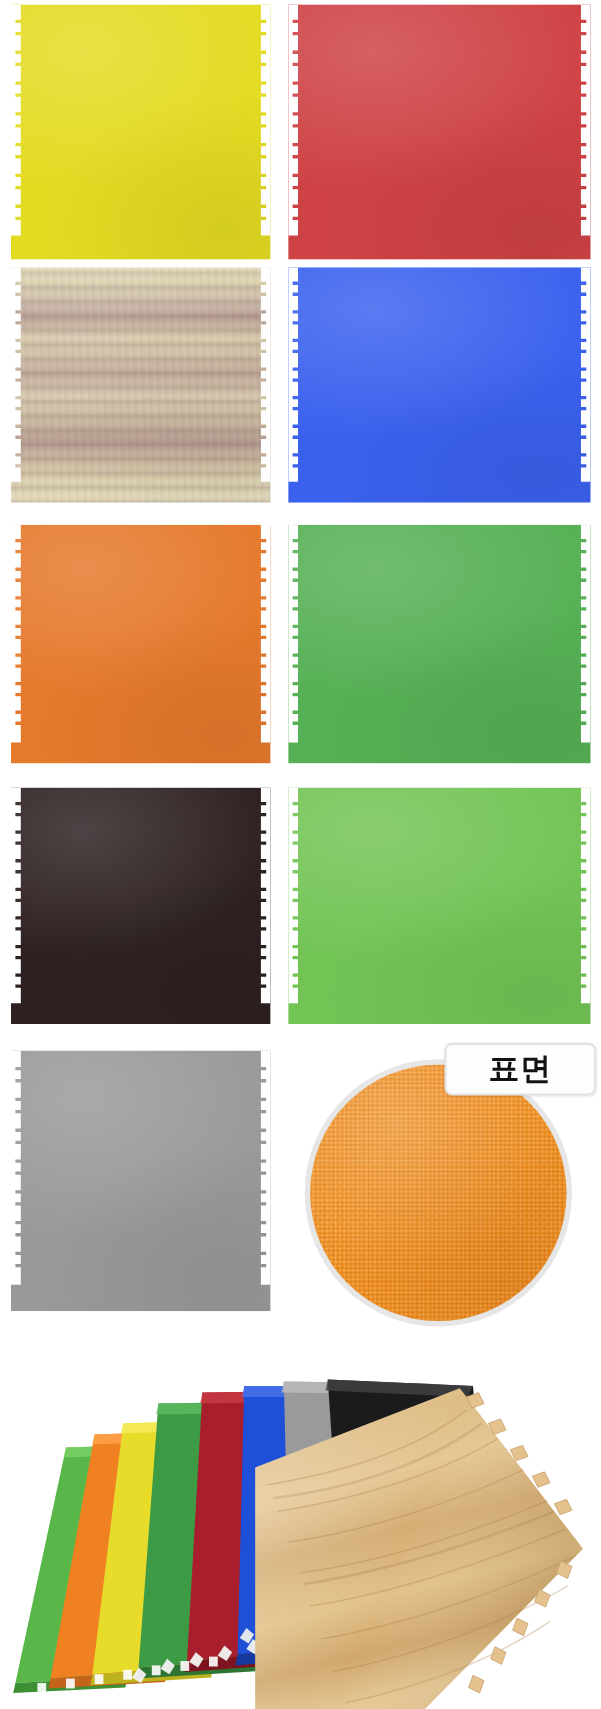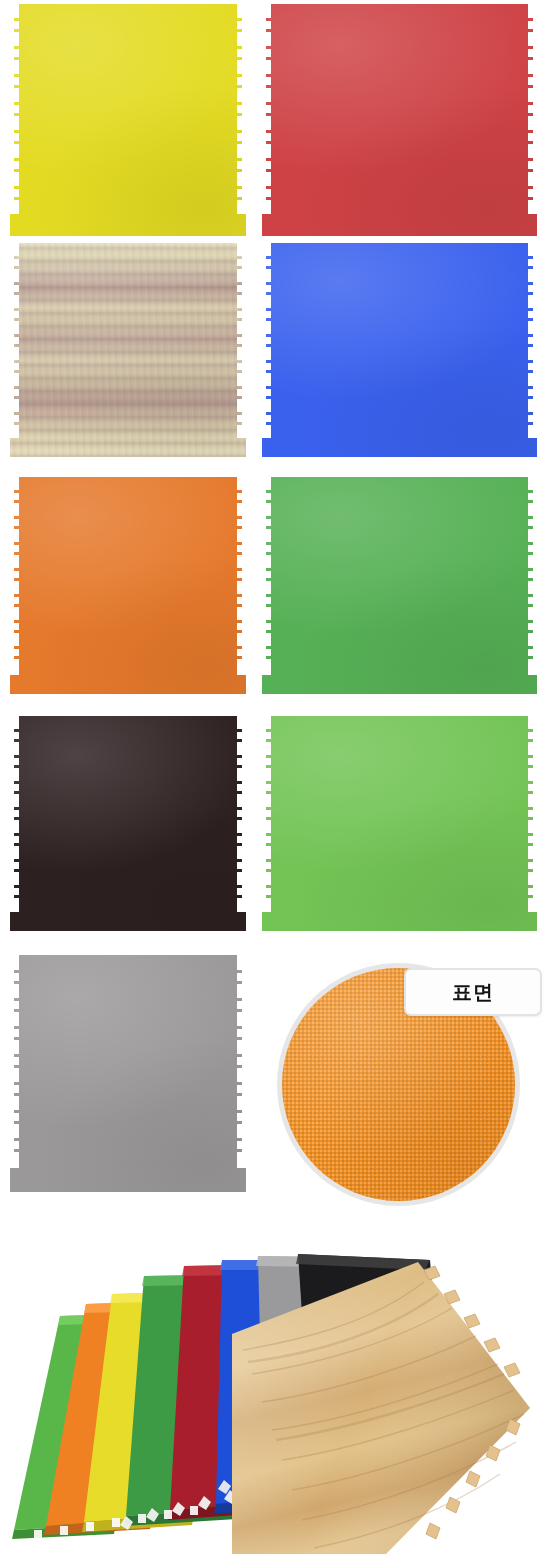--- a/index.html
+++ b/index.html
@@ -309,21 +309,21 @@
   </div>
 
   <div class="surface-block" style="left:277px; top:963px; width:243px; height:243px;">
     <div class="surface-ring"></div>
     <div class="surface-disc">
       <div class="surface-texture"></div>
       <div class="surface-shade"></div>
     </div>
   </div>
 
-  <div class="surface-label" style="left:404px; top:948px; width:138px; height:48px; font-size:20px;margin-top:20px;">
+  <div class="surface-label" style="left:404px; top:948px; width:138px; height:48px; font-size:28px;">
     <span>표면</span>
   </div>
 
   <div class="fan-photo" style="left:0; top:1212px; width:546px; height:342px;">
     <svg width="546" height="342" viewBox="0 0 546 342">
       <defs>
         <linearGradient id="woodG" x1="0" y1="0" x2="0.25" y2="1">
           <stop offset="0%" stop-color="#e9cf9e"></stop>
           <stop offset="18%" stop-color="#ddbd84"></stop>
           <stop offset="34%" stop-color="#e5c794"></stop>

